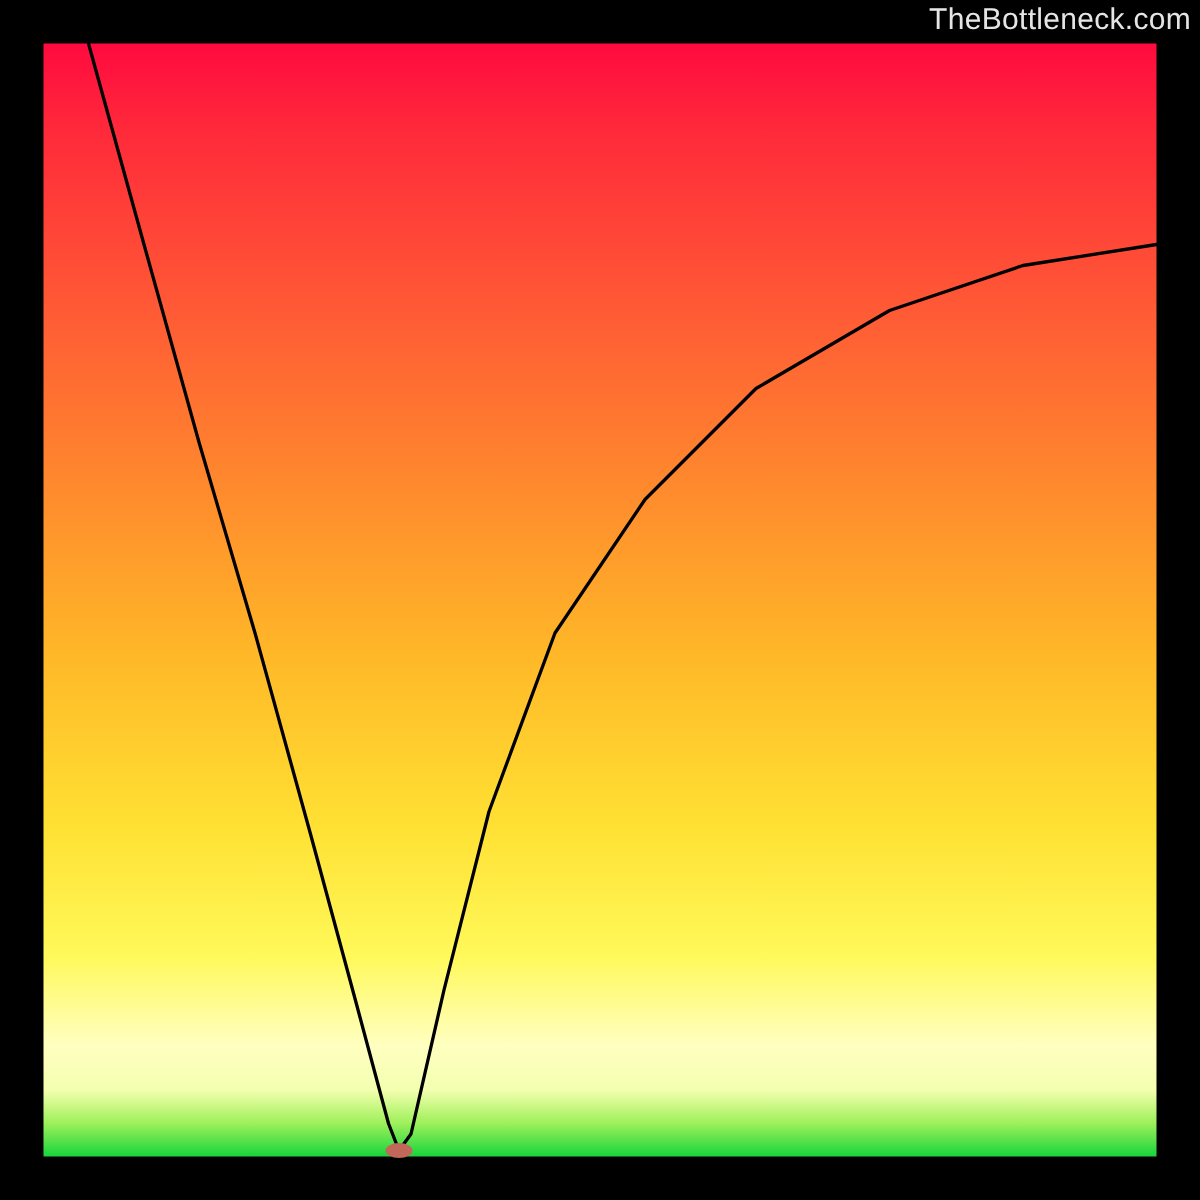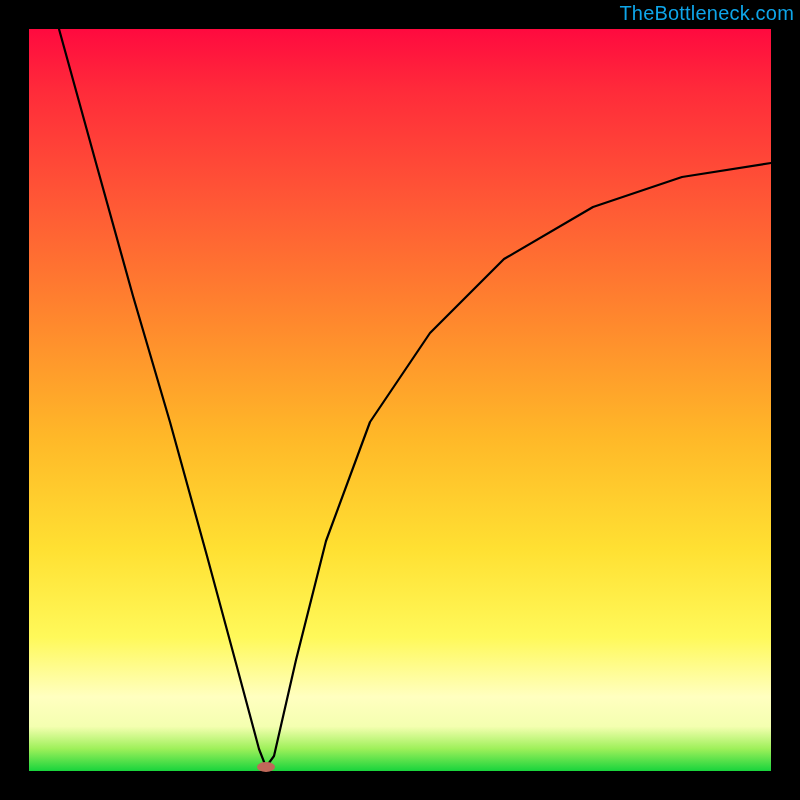--- a/index.html
+++ b/index.html
@@ -55,21 +55,21 @@
     stroke-linejoin: round;
   }
   .dot {
     fill: #c1685a;
     stroke: none;
   }
   .watermark {
     position: absolute;
     top: 2px;
     right: 6px;
-    color: #0ea5e9;
+    color: #e5e5e5;
     font-size: 20px;
     font-weight: 500;
     letter-spacing: 0.2px;
     user-select: none;
   }
 </style>
 </head>
 <body>
 
 <div class="frame">

